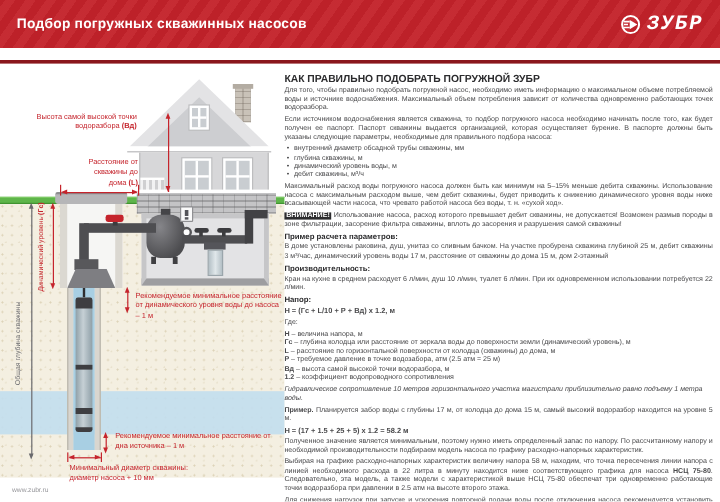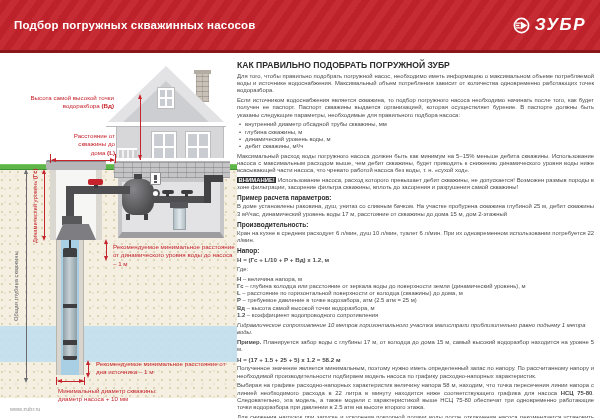--- a/index.html
+++ b/index.html
@@ -1,27 +1,27 @@
 <!DOCTYPE html>
 <html><head>
 <meta charset="utf-8">
 <style>
   *{margin:0;padding:0;box-sizing:border-box;}
   html,body{background:#ffffff;}
   .stage{position:relative;width:600px;height:418px;background:#fff;overflow:hidden;
          font-family:"Liberation Sans", sans-serif;}
 
   
-  .hdr{position:absolute;left:0;top:0;width:600px;height:50px;background:#c3222a;
+  .hdr{position:absolute;left:0;top:0;width:600px;height:40px;background:#c3222a;
        background-image:repeating-linear-gradient(-55deg,rgba(255,255,255,.045) 0 7px,rgba(0,0,0,.03) 7px 14px);
        display:flex;align-items:center;justify-content:space-between;padding:0 14px;}
   .hdr-line{position:absolute;left:0;top:50px;width:600px;height:3px;background:#8a161c;}
   .hdr-title{color:#fff;font-weight:bold;font-size:11.5px;letter-spacing:.2px;}
   .brand{display:flex;align-items:center;gap:5px;}
-  .brand-name{color:#fff;font-weight:bold;font-size:17px;letter-spacing:1.5px;font-style:italic;}
+  .brand-name{color:#fff;font-weight:bold;font-size:17px;letter-spacing:1.5px;font-style:italic;font-family:Liberation Mono, monospace;}
 
   
   .dia{position:absolute;left:0;top:53px;width:237px;height:352px;}
   .abs{position:absolute;}
 
   .ground{left:0;top:117px;width:237px;height:228px;background:#f4efe1;
     background-image:radial-gradient(circle at 2px 2px,#dcd2b6 .7px,transparent 1px),
                      radial-gradient(circle at 5px 6px,#e6dec8 .6px,transparent .9px);
     background-size:8px 8px,11px 13px;}
   .aquifer{left:0;top:273px;width:237px;height:36px;background:#c2deee;opacity:.9;}

